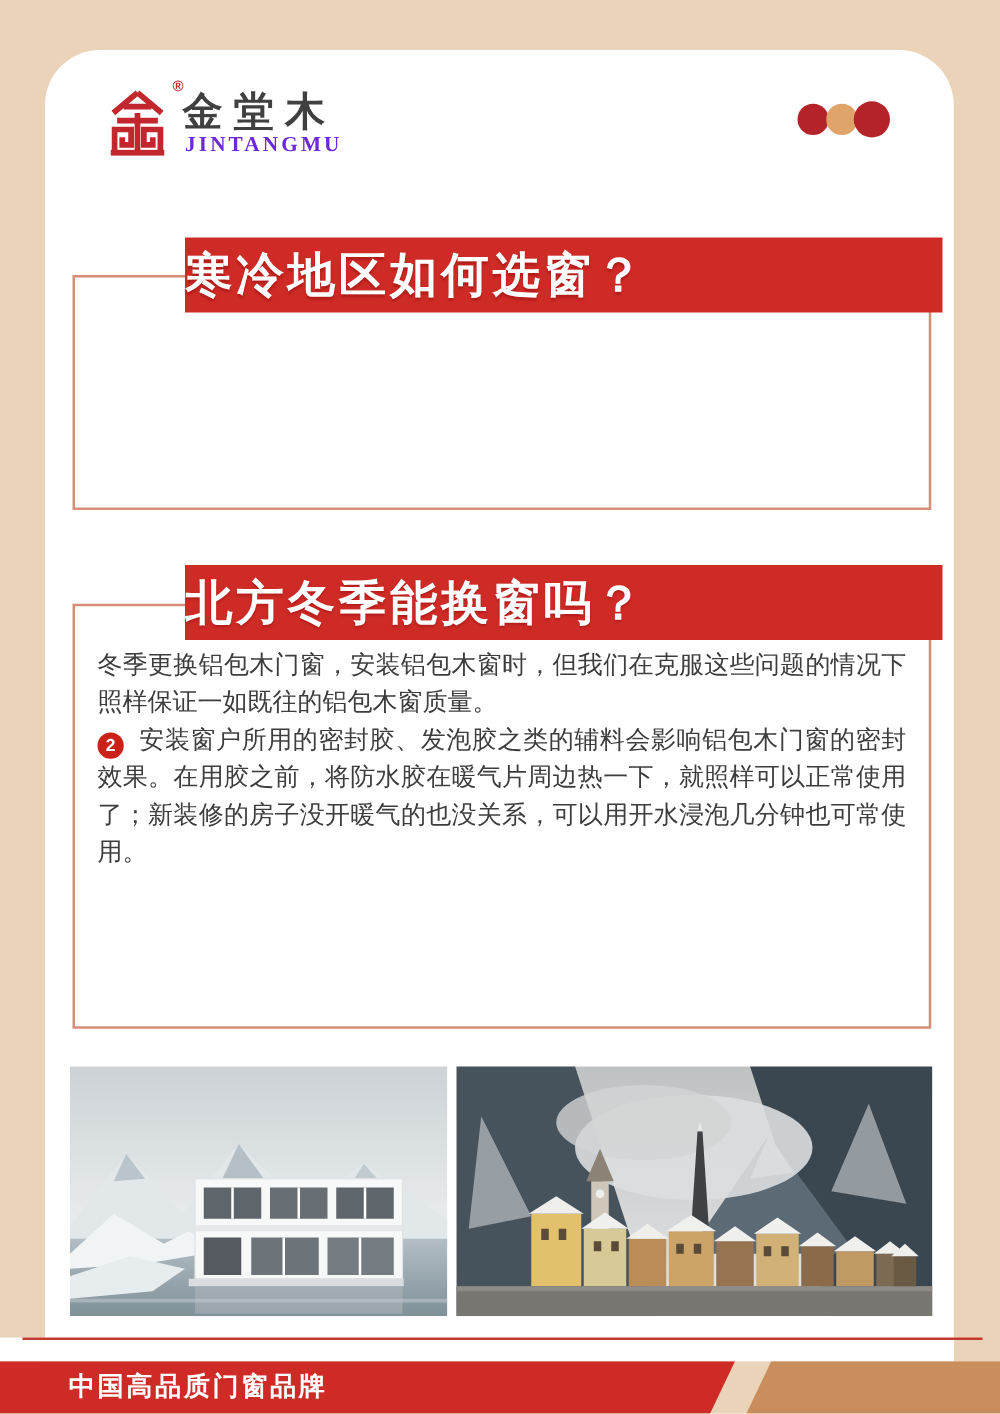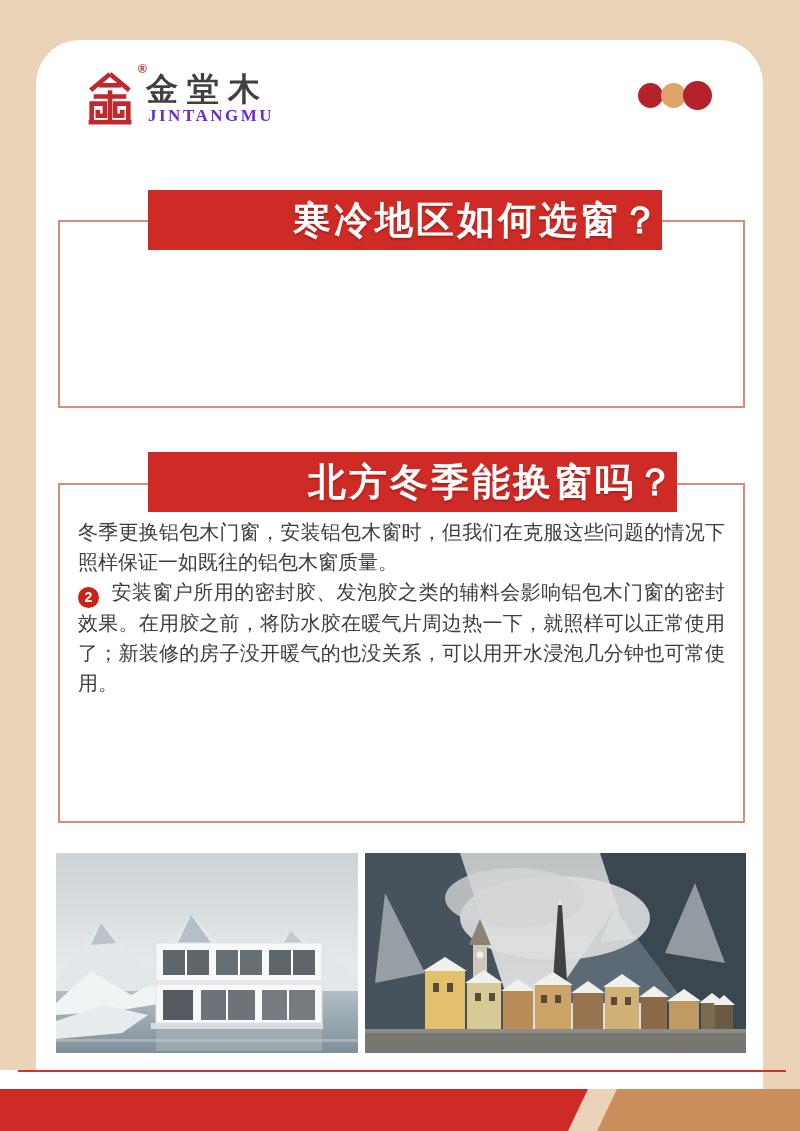--- a/index.html
+++ b/index.html
@@ -17,23 +17,23 @@
   
   .circle{position:absolute;border-radius:50%;}
   .c1{left:638px;top:83px;width:25px;height:25px;background:#b5232a;}
   .c2{left:661px;top:83px;width:25px;height:25px;background:#dfa469;}
   .c3{left:683px;top:81px;width:29px;height:29px;background:#b5232a;}
 
   
   .sec-box{position:absolute;left:58px;width:687px;border:2px solid #d98d77;box-sizing:border-box;background:#fff;}
   #box1{top:220px;height:188px;}
   #box2{top:483px;height:340px;}
-  .banner{position:absolute;left:148px;width:514px;height:60px;background:#cf2b26;display:flex;align-items:center;justify-content:flex-end;z-index:3;}
+  .banner{position:absolute;left:148px;width:606px;height:60px;background:#cf2b26;display:flex;align-items:center;justify-content:flex-start;z-index:3;}
   #banner1{top:190px;}
-  #banner2{top:452px;padding-left:15px;}
+  #banner2{top:452px;}
   .banner-text{color:#ffffff;font-size:38px;font-weight:bold;letter-spacing:3px;white-space:nowrap;text-shadow:0 2px 2px rgba(120,0,0,.35);}
 
   .box-content{position:absolute;left:78px;width:647px;color:#3d3d3d;font-size:20px;line-height:30px;text-align:justify;}
   #content1{top:254px;}
   #content2{top:517px;}
   .box-content p{margin:0;}
   .num-badge{display:inline-flex;width:21px;height:21px;border-radius:50%;background:#cc2118;color:#fff;font-size:14px;font-weight:bold;align-items:center;justify-content:center;margin-right:12px;vertical-align:-3px;}
 
   
   .photo{position:absolute;top:853px;height:200px;overflow:hidden;}
@@ -187,13 +187,14 @@
     </svg>
   </div>
 
   <div class="prefooter-white"></div>
   <div class="prefooter-line"></div>
 
   <svg id="footer" width="800" height="42" viewBox="0 0 800 42">
     <polygon points="0,0 588,0 568,42 0,42" fill="#cf2b26"></polygon>
     <polygon points="617,0 800,0 800,42 597,42" fill="#c98e5b"></polygon>
   </svg>
+  <div class="footer-slogan">中国高品质门窗品牌</div>
 </div>
 
 </body></html>

